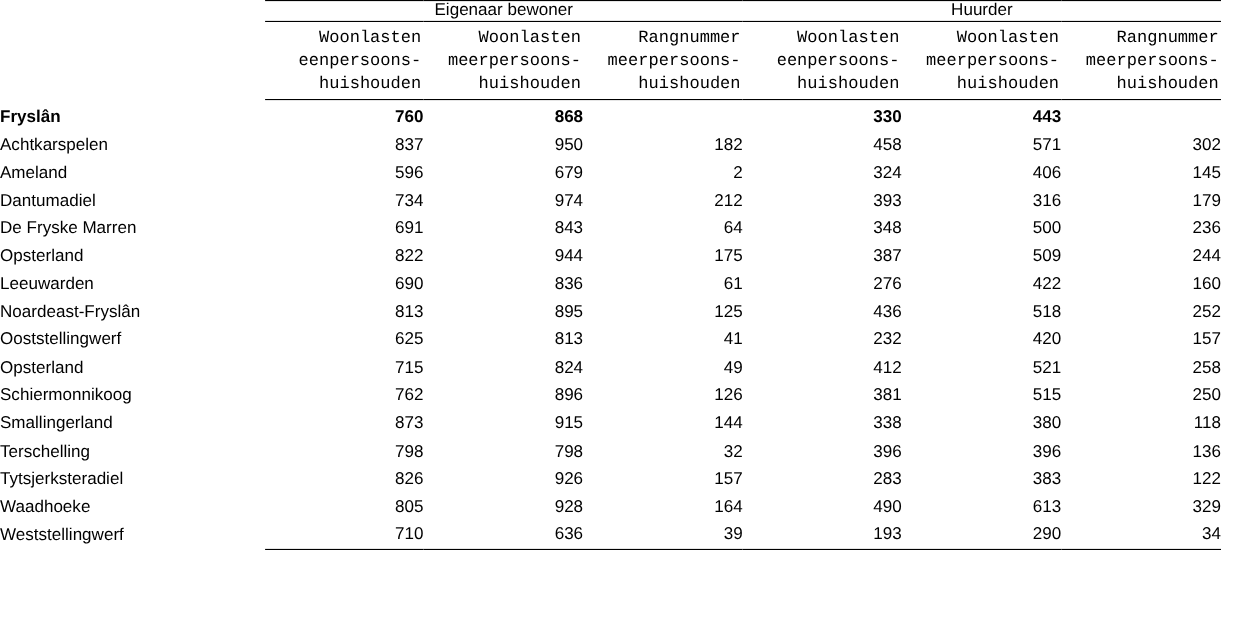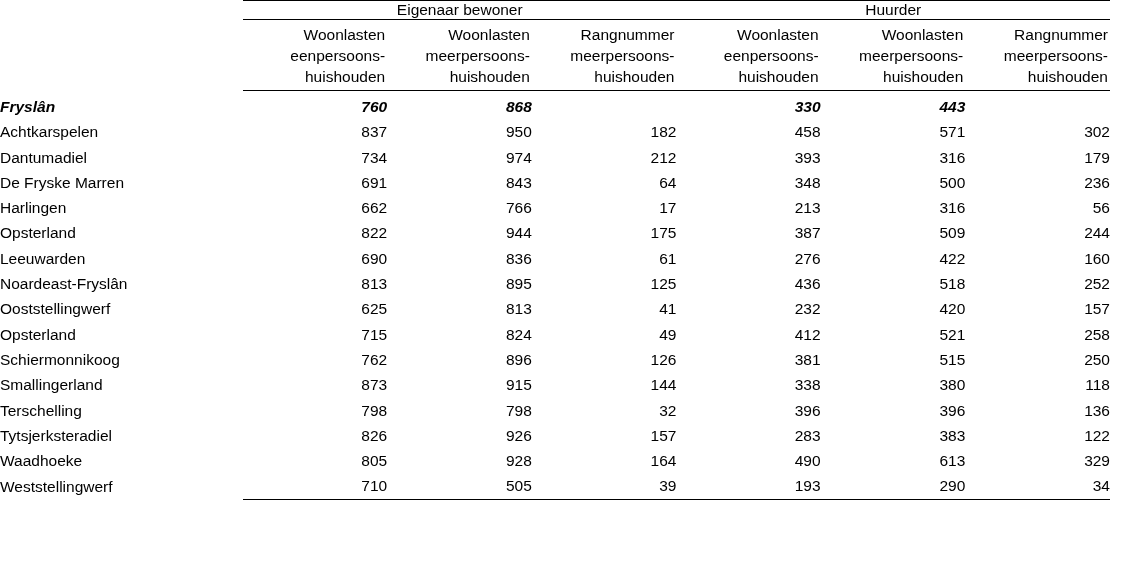--- a/index.html
+++ b/index.html
@@ -53,36 +53,36 @@
 
   
   .colhead {
     font-weight: bold;
     font-size: 15.5px;
     line-height: 21px;
     vertical-align: bottom;
     padding-bottom: 2px;
   }
   .colhead.left { text-align: left; padding-left: 2px;}
-  .colhead.right { text-align: right; padding-right: 2px;}
+  .colhead.right { text-align: right; padding-right: 2px; font-family: Liberation Mono, monospace;}
   .head-rule td { border-bottom: 1.6px solid #000; height: 3px; }
 
   .rowlabel {
     text-align: left;
     padding-left: 2px;
     line-height: 25.3px;
     white-space: nowrap;
   }
   .num {
     text-align: right;
     padding-right: 2px;
     line-height: 25.3px;
     white-space: nowrap;
   }
-  tr.total .rowlabel, tr.total .num { font-weight: bold; font-style: italic; }
+  tr.total .rowlabel, tr.total .num { font-weight: bold; }
   tr.firstdata .rowlabel, tr.firstdata .num { padding-top: 3px; }
 
   .bottom-rule td { border-top: 1.6px solid #000; height: 6px; }
 </style>
 </head>
 <body>
 
 <div class="sheet">
   <table class="report">
     <colgroup>
@@ -155,47 +155,47 @@
         <tr>
           <td class="rowlabel">Achtkarspelen</td>
           <td class="num">837</td>
           <td class="num">950</td>
           <td class="num">182</td>
           <td class="num">458</td>
           <td class="num">571</td>
           <td class="num">302</td>
         </tr>
         <tr>
+          <td class="rowlabel">Ameland</td>
+          <td class="num">596</td>
+          <td class="num">679</td>
+          <td class="num">2</td>
+          <td class="num">324</td>
+          <td class="num">406</td>
+          <td class="num">145</td>
+        </tr>
+        <tr>
           <td class="rowlabel">Dantumadiel</td>
           <td class="num">734</td>
           <td class="num">974</td>
           <td class="num">212</td>
           <td class="num">393</td>
           <td class="num">316</td>
           <td class="num">179</td>
         </tr>
         <tr>
           <td class="rowlabel">De Fryske Marren</td>
           <td class="num">691</td>
           <td class="num">843</td>
           <td class="num">64</td>
           <td class="num">348</td>
           <td class="num">500</td>
           <td class="num">236</td>
         </tr>
         <tr>
-          <td class="rowlabel">Harlingen</td>
-          <td class="num">662</td>
-          <td class="num">766</td>
-          <td class="num">17</td>
-          <td class="num">213</td>
-          <td class="num">316</td>
-          <td class="num">56</td>
-        </tr>
-        <tr>
           <td class="rowlabel">Opsterland</td>
           <td class="num">822</td>
           <td class="num">944</td>
           <td class="num">175</td>
           <td class="num">387</td>
           <td class="num">509</td>
           <td class="num">244</td>
         </tr>
         <tr>
           <td class="rowlabel">Leeuwarden</td>
@@ -274,21 +274,21 @@
           <td class="num">805</td>
           <td class="num">928</td>
           <td class="num">164</td>
           <td class="num">490</td>
           <td class="num">613</td>
           <td class="num">329</td>
         </tr>
         <tr>
           <td class="rowlabel">Weststellingwerf</td>
           <td class="num">710</td>
-          <td class="num">505</td>
+          <td class="num">636</td>
           <td class="num">39</td>
           <td class="num">193</td>
           <td class="num">290</td>
           <td class="num">34</td>
         </tr>
       </tbody>
     <tfoot>
       <tr class="bottom-rule">
         <td style="border-top:none;"></td>
         <td colspan="6"></td>

